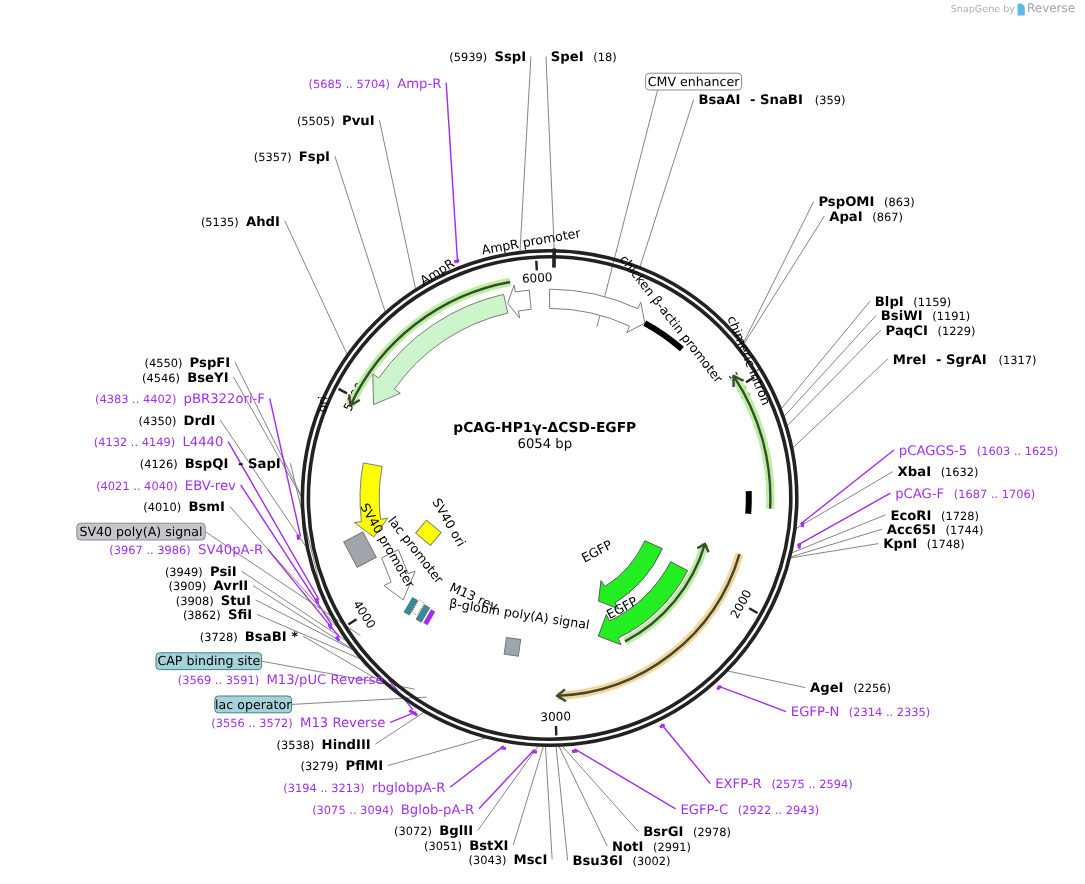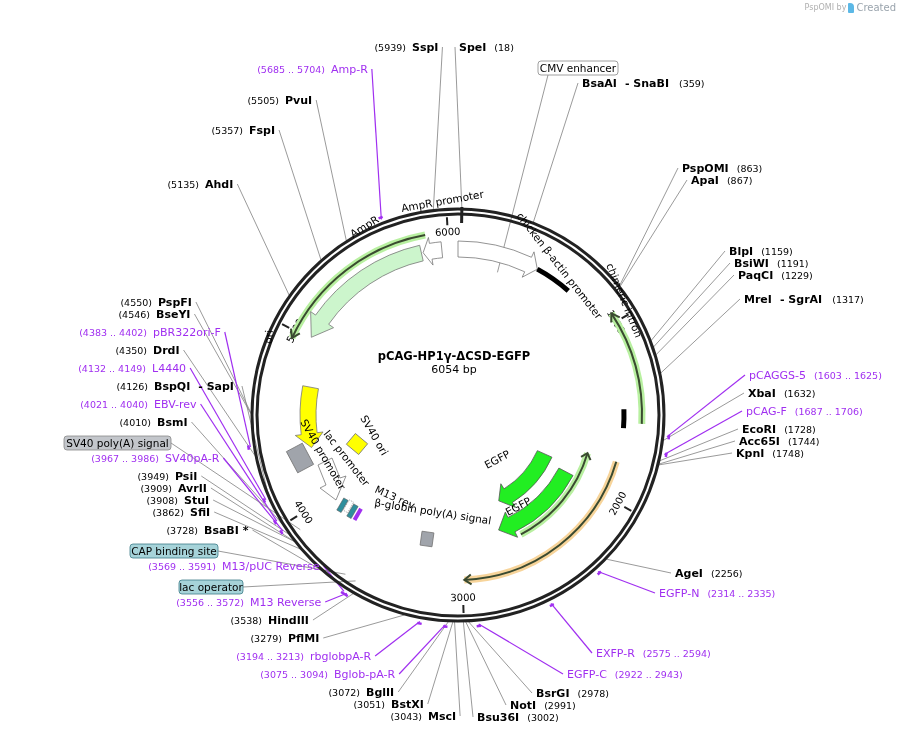--- a/index.html
+++ b/index.html
@@ -18,23 +18,23 @@
   .primer-pos { font-size:9.5px; fill:#a02ff0; }
   .title { font-weight:bold; font-size:11.5px; fill:#000; }
   .sub { font-size:11px; fill:#000; }
   .feat-lbl { font-size:10.5px; fill:#000; }
   .tick-lbl { font-size:10px; fill:#000; }
 </style>
 </head>
 <body>
 
 <div class="credit">
-  <span>PspOMI by</span>
+  <span>SnapGene by</span>
   <span class="logo"></span>
-  <span class="brand">Created</span>
+  <span class="brand">Reverse</span>
 </div>
 
 <svg id="map" width="904" height="737" viewBox="0 0 904 737">
   <g id="g-leaders">
       <line x1="442.4375" y1="47" x2="433.35243385888833" y2="209.47263568244853" stroke="#808080" stroke-width="0.8"></line>
       <line x1="455" y1="47" x2="461.8668296576035" y2="208.0361199909533" stroke="#808080" stroke-width="0.8"></line>
       <line x1="578" y1="83" x2="533.3541081778217" y2="222.2028050496451" stroke="#808080" stroke-width="0.8"></line>
       <line x1="678" y1="168" x2="619.590055306923" y2="285.6259143958668" stroke="#808080" stroke-width="0.8"></line>
       <line x1="687" y1="180" x2="620.125748434952" y2="286.29785668293374" stroke="#808080" stroke-width="0.8"></line>
       <line x1="725" y1="251" x2="651.1470215016191" y2="340.54714186108714" stroke="#808080" stroke-width="0.8"></line>

